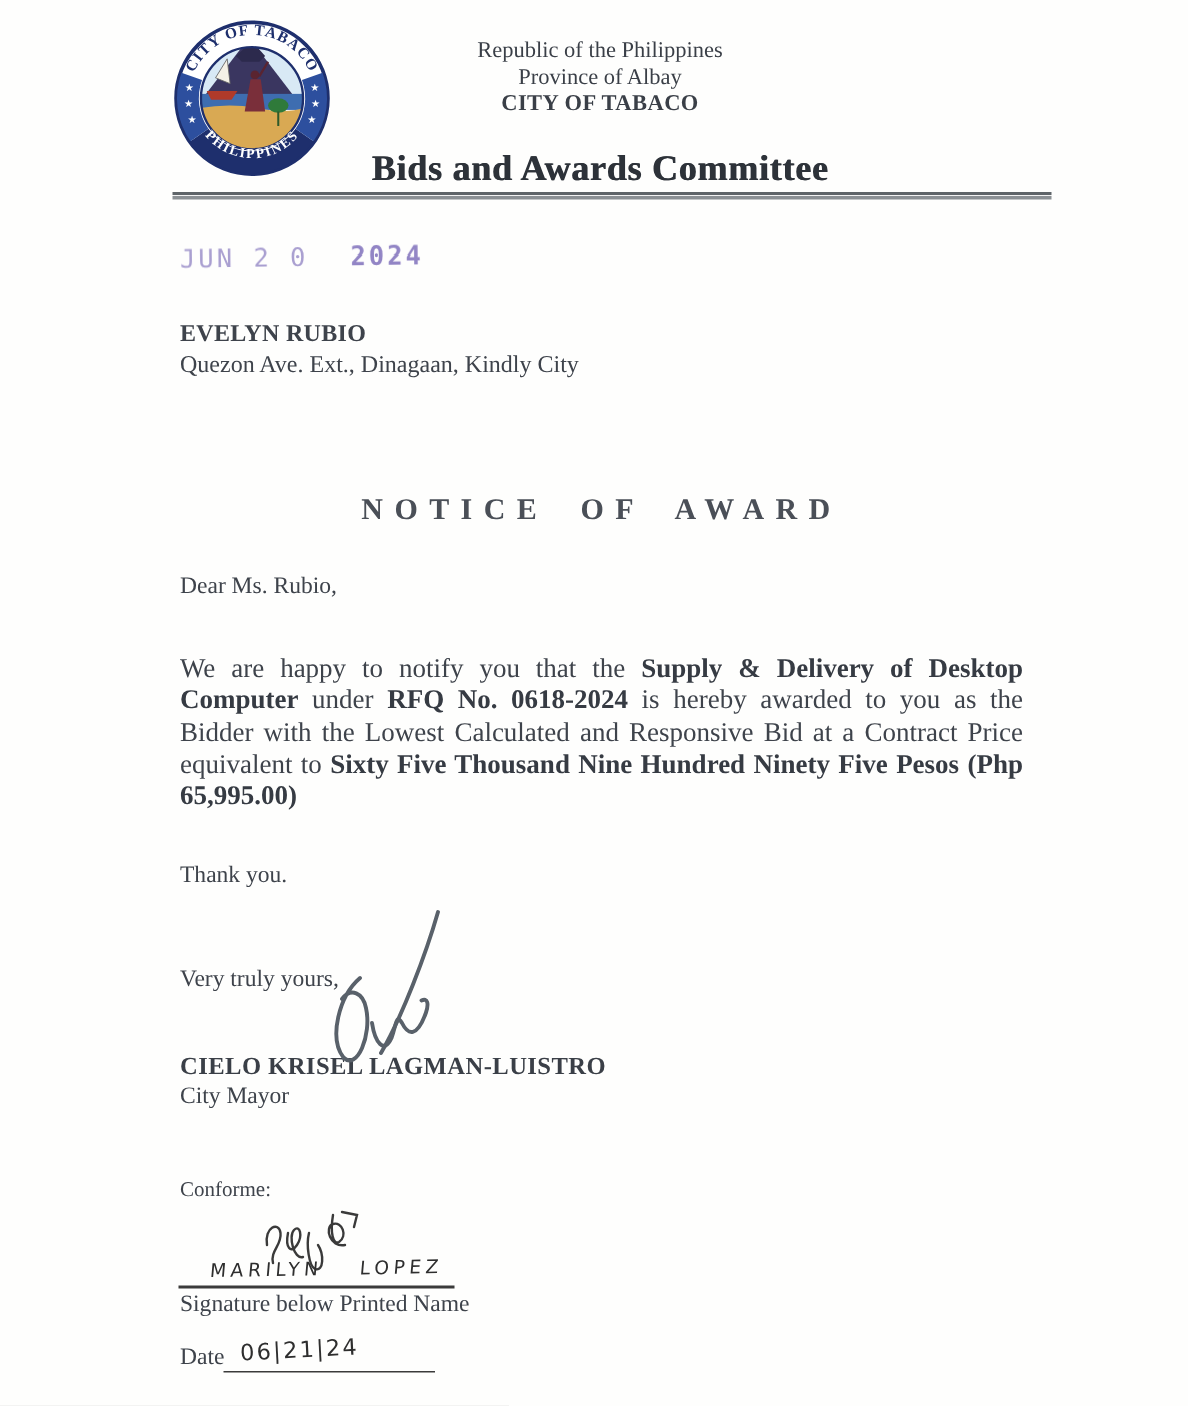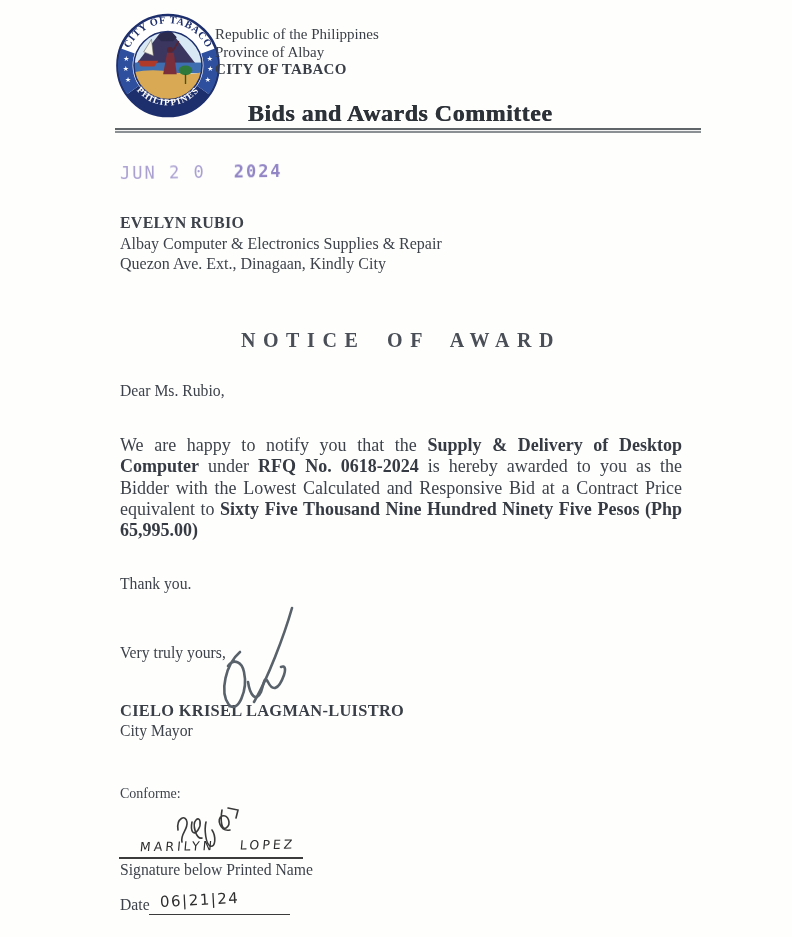--- a/index.html
+++ b/index.html
@@ -5,21 +5,21 @@
   html,body { margin:0; padding:0; background:#e9e9e9; }
   .page {
     position:relative; width:792px; height:937px; margin:0 auto;
     background:#fefefd; overflow:hidden;
     font-family:"Liberation Serif", serif; color:#3e434b;
   }
   .abs { position:absolute; }
 
   
   .seal { left:114px; top:12px; }
-  .hdr-block { left:215px; top:26px; width:370px; text-align:left;
+  .hdr-block { left:215px; top:26px; width:370px; text-align:center;
                font-size:15px; line-height:17.5px; color:#3a3f47; }
   .hdr-line3 { font-weight:bold; letter-spacing:0.3px; }
   .committee { left:146px; top:100px; width:508px; text-align:center;
                font-size:24px; font-weight:bold; color:#2d3239;
                letter-spacing:0.5px; text-shadow:0.5px 0 0 #2d3239; }
   .rule { left:115px; top:128px; width:586px; height:5px;
           background:linear-gradient(#5f6569 0 40%, #f3f3f3 40% 58%, #8b9094 58% 100%); }
 
   
   .stamp { left:120px; top:162px; font-family:"DejaVu Sans Mono", monospace;
@@ -126,21 +126,20 @@
   </div>
   <div class="abs committee">Bids and Awards Committee</div>
   <div class="abs rule"></div>
 
   <div class="abs stamp">
     <span class="md">JUN 2 0</span><span class="yr">2024</span>
   </div>
 
   <div class="abs recipient">
     <div class="rname">EVELYN RUBIO</div>
-    <div>Albay Computer &amp; Electronics Supplies &amp; Repair</div>
     <div>Quezon Ave. Ext., Dinagaan, Kindly City</div>
   </div>
 
   <div class="abs noa-title">NOTICE OF AWARD</div>
 
   <div class="abs salutation">Dear Ms. Rubio,</div>
 
   <div class="abs para">
     <span>We are happy to notify you that the </span><span class="b">Supply &amp; Delivery of Desktop Computer</span><span> under </span><span class="b">RFQ No. 0618-2024</span><span> is hereby awarded to you as the Bidder with the Lowest Calculated and Responsive Bid at a Contract Price equivalent to </span><span class="b">Sixty Five Thousand Nine Hundred Ninety Five Pesos (Php 65,995.00)</span>
   </div>

